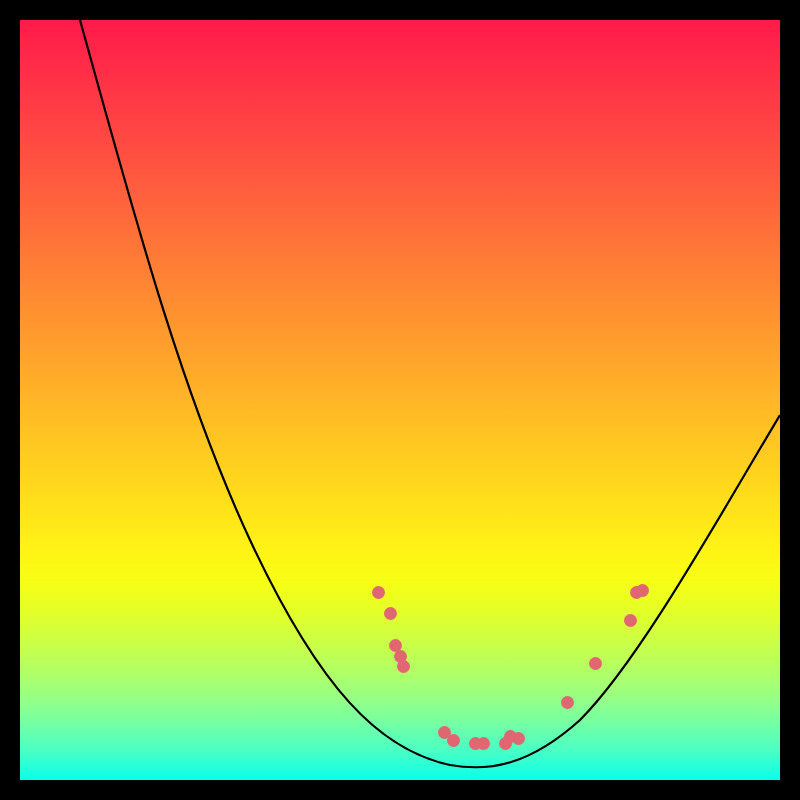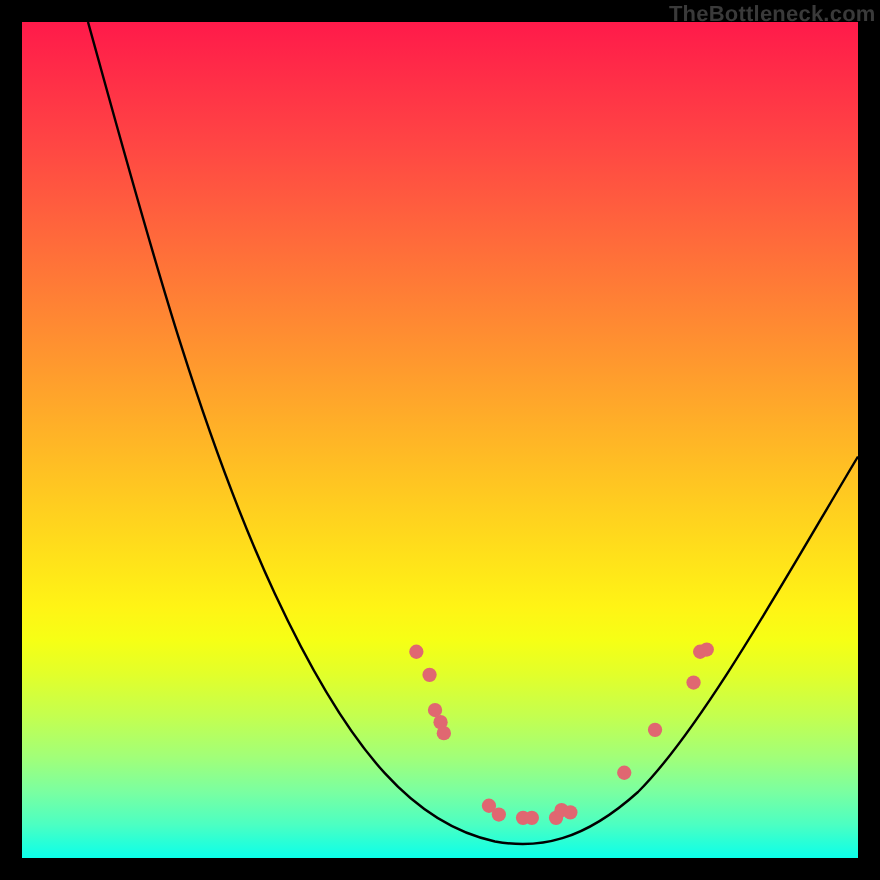--- a/index.html
+++ b/index.html
@@ -49,21 +49,20 @@
     width: 13px; height: 13px;
     margin-left: -6.5px; margin-top: -6.5px;
     background: #e06771;
     border-radius: 50%;
   }
 </style>
 </head>
 <body>
 
 <div class="outer">
-  <div class="watermark">TheBottleneck.com</div>
   <div class="plot-area">
     <svg class="curve" viewBox="0 0 760 760">
       <path fill="none" stroke="#000" stroke-width="2.2" d="M 60 0 C 110 180, 160 370, 230 520 C 300 670, 360 730, 430 745 C 470 752, 510 745, 560 700 C 620 640, 700 495, 760 395"></path>
     </svg>
     <div id="points-layer">
         <div class="pt" style="left: 358px; top: 572px;"></div>
         <div class="pt" style="left: 370px; top: 593px;"></div>
         <div class="pt" style="left: 375px; top: 625px;"></div>
         <div class="pt" style="left: 380px; top: 636px;"></div>
         <div class="pt" style="left: 383px; top: 646px;"></div>

